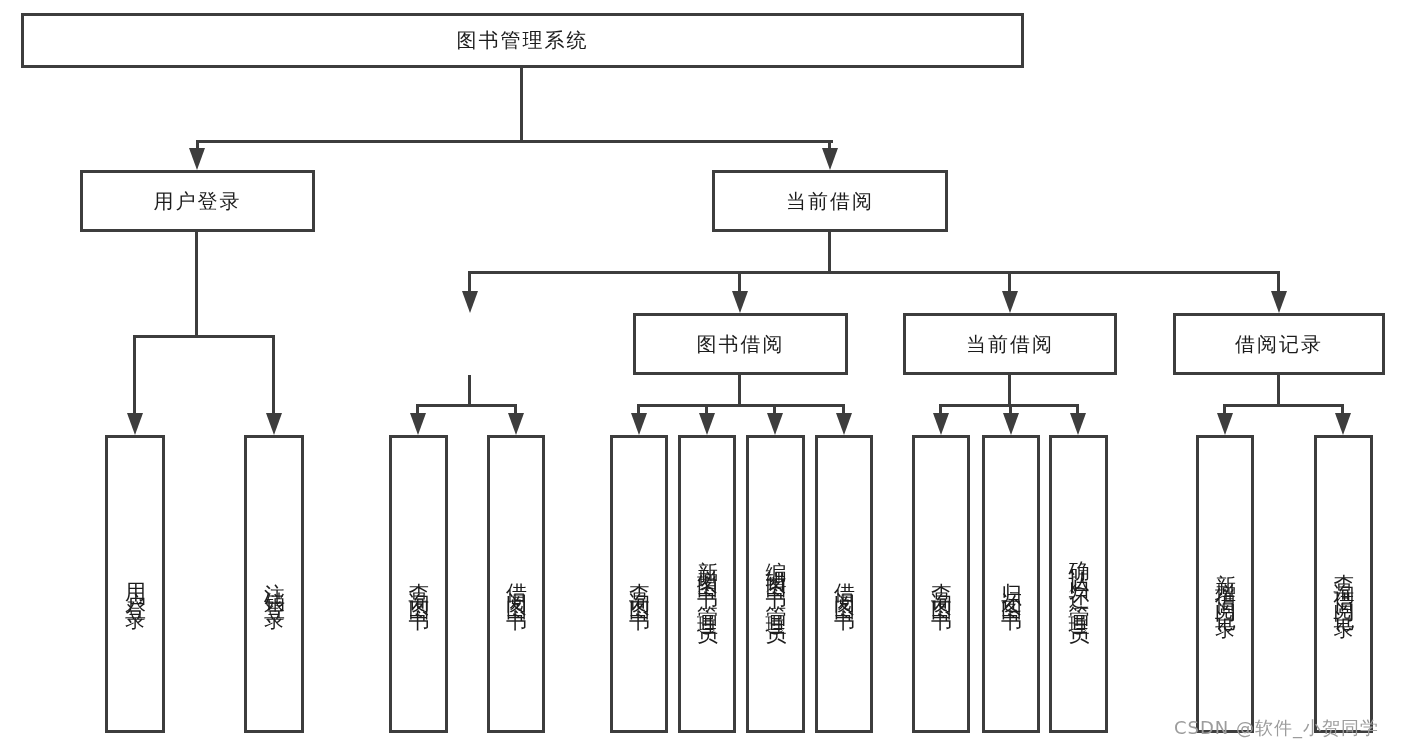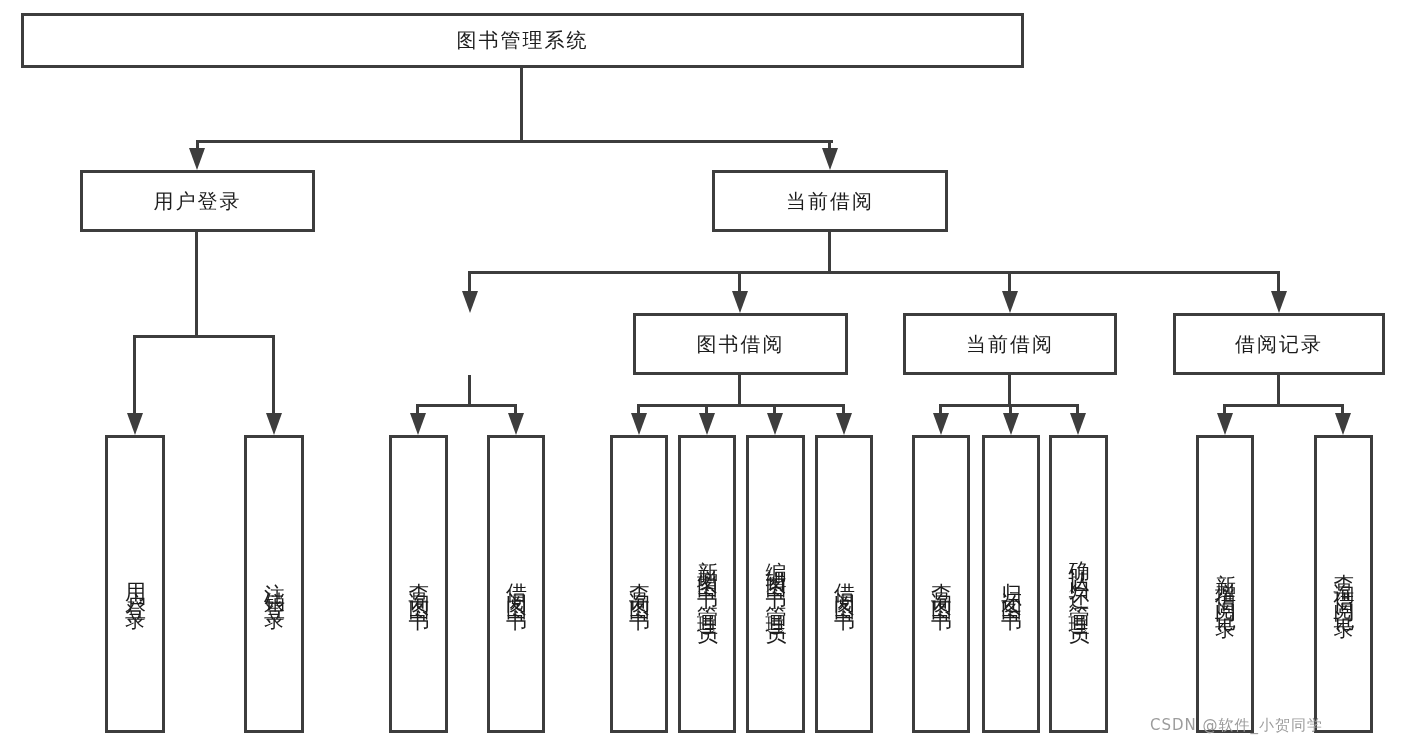--- a/index.html
+++ b/index.html
@@ -48,25 +48,26 @@
   .arrow {
     position: absolute;
     width: 0;
     height: 0;
     border-left: 8px solid transparent;
     border-right: 8px solid transparent;
     border-top: 22px solid var(--line);
   }
   .watermark {
     position: absolute;
-    font-size: 15px;
+    font-size: 18px;
     color: var(--wm);
     white-space: nowrap;
     z-index: 5;
     letter-spacing: 1px;
+    margin-left: 24px;
   }
 </style>
 </head>
 <body>
 
 <div id="canvas">
 
   <div class="node" style="left:21px; top:13px; width:1003px; height:55px;">
     <span class="h-label">图书管理系统</span>
   </div>

